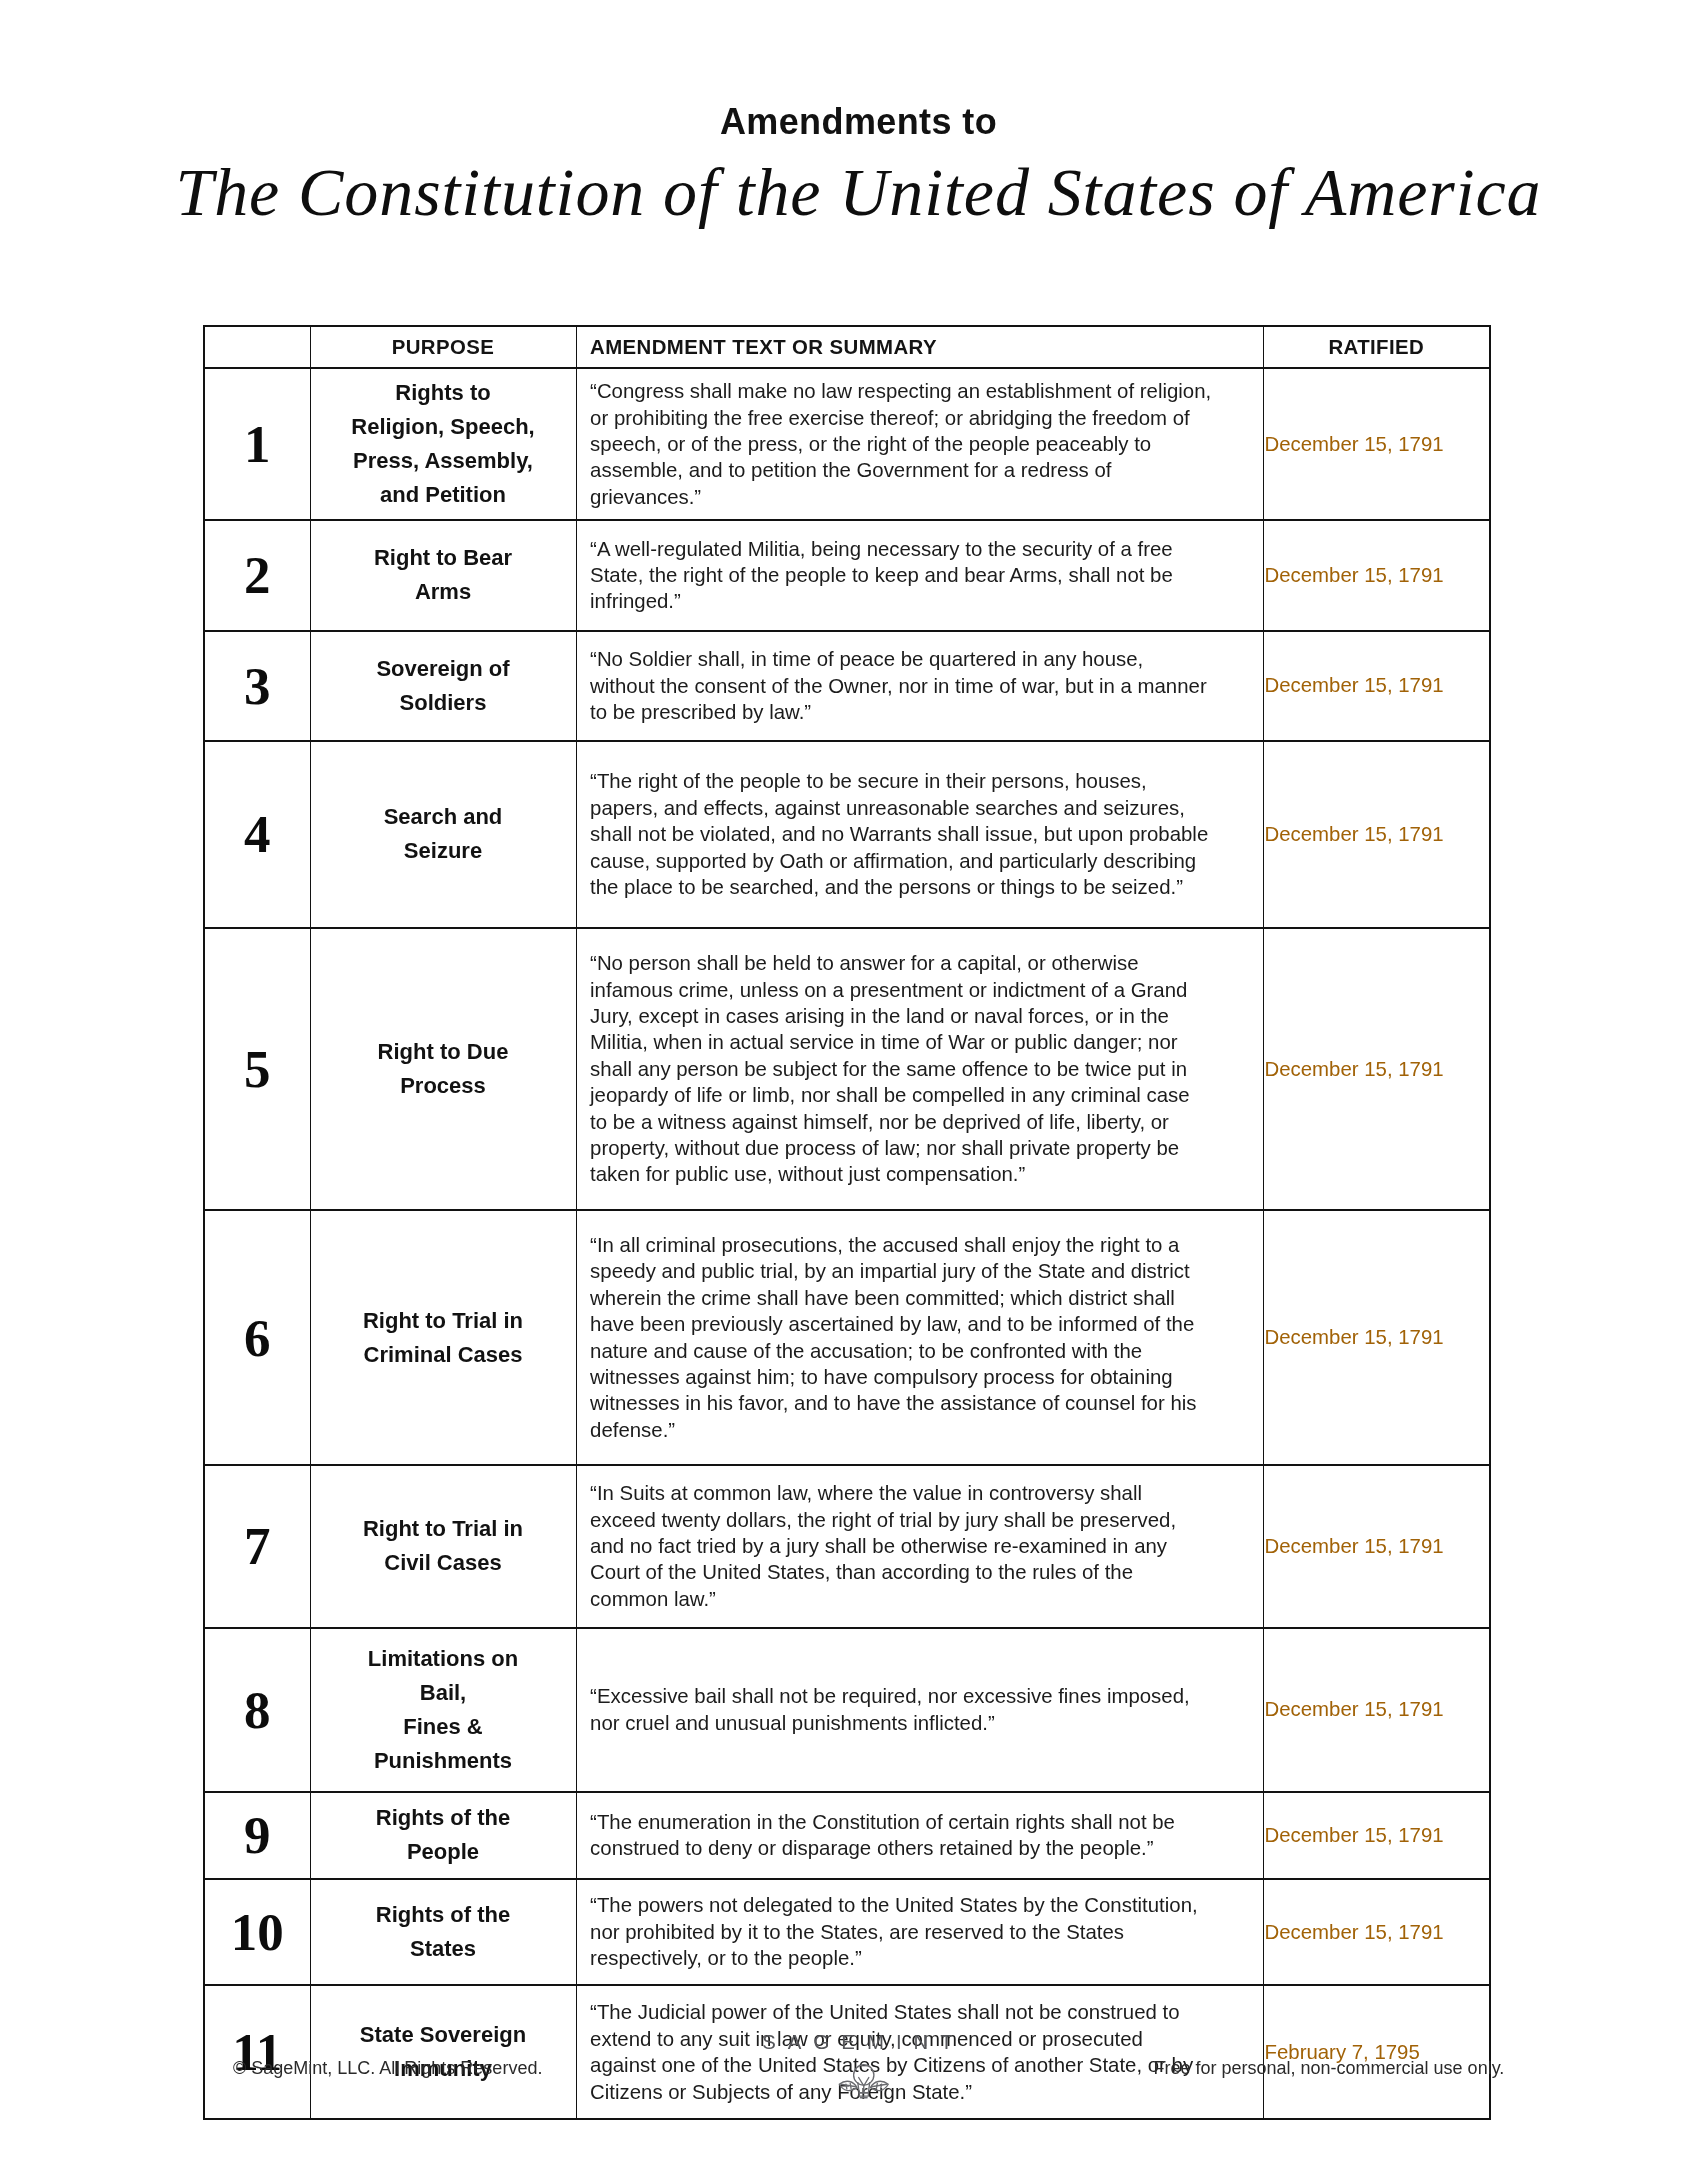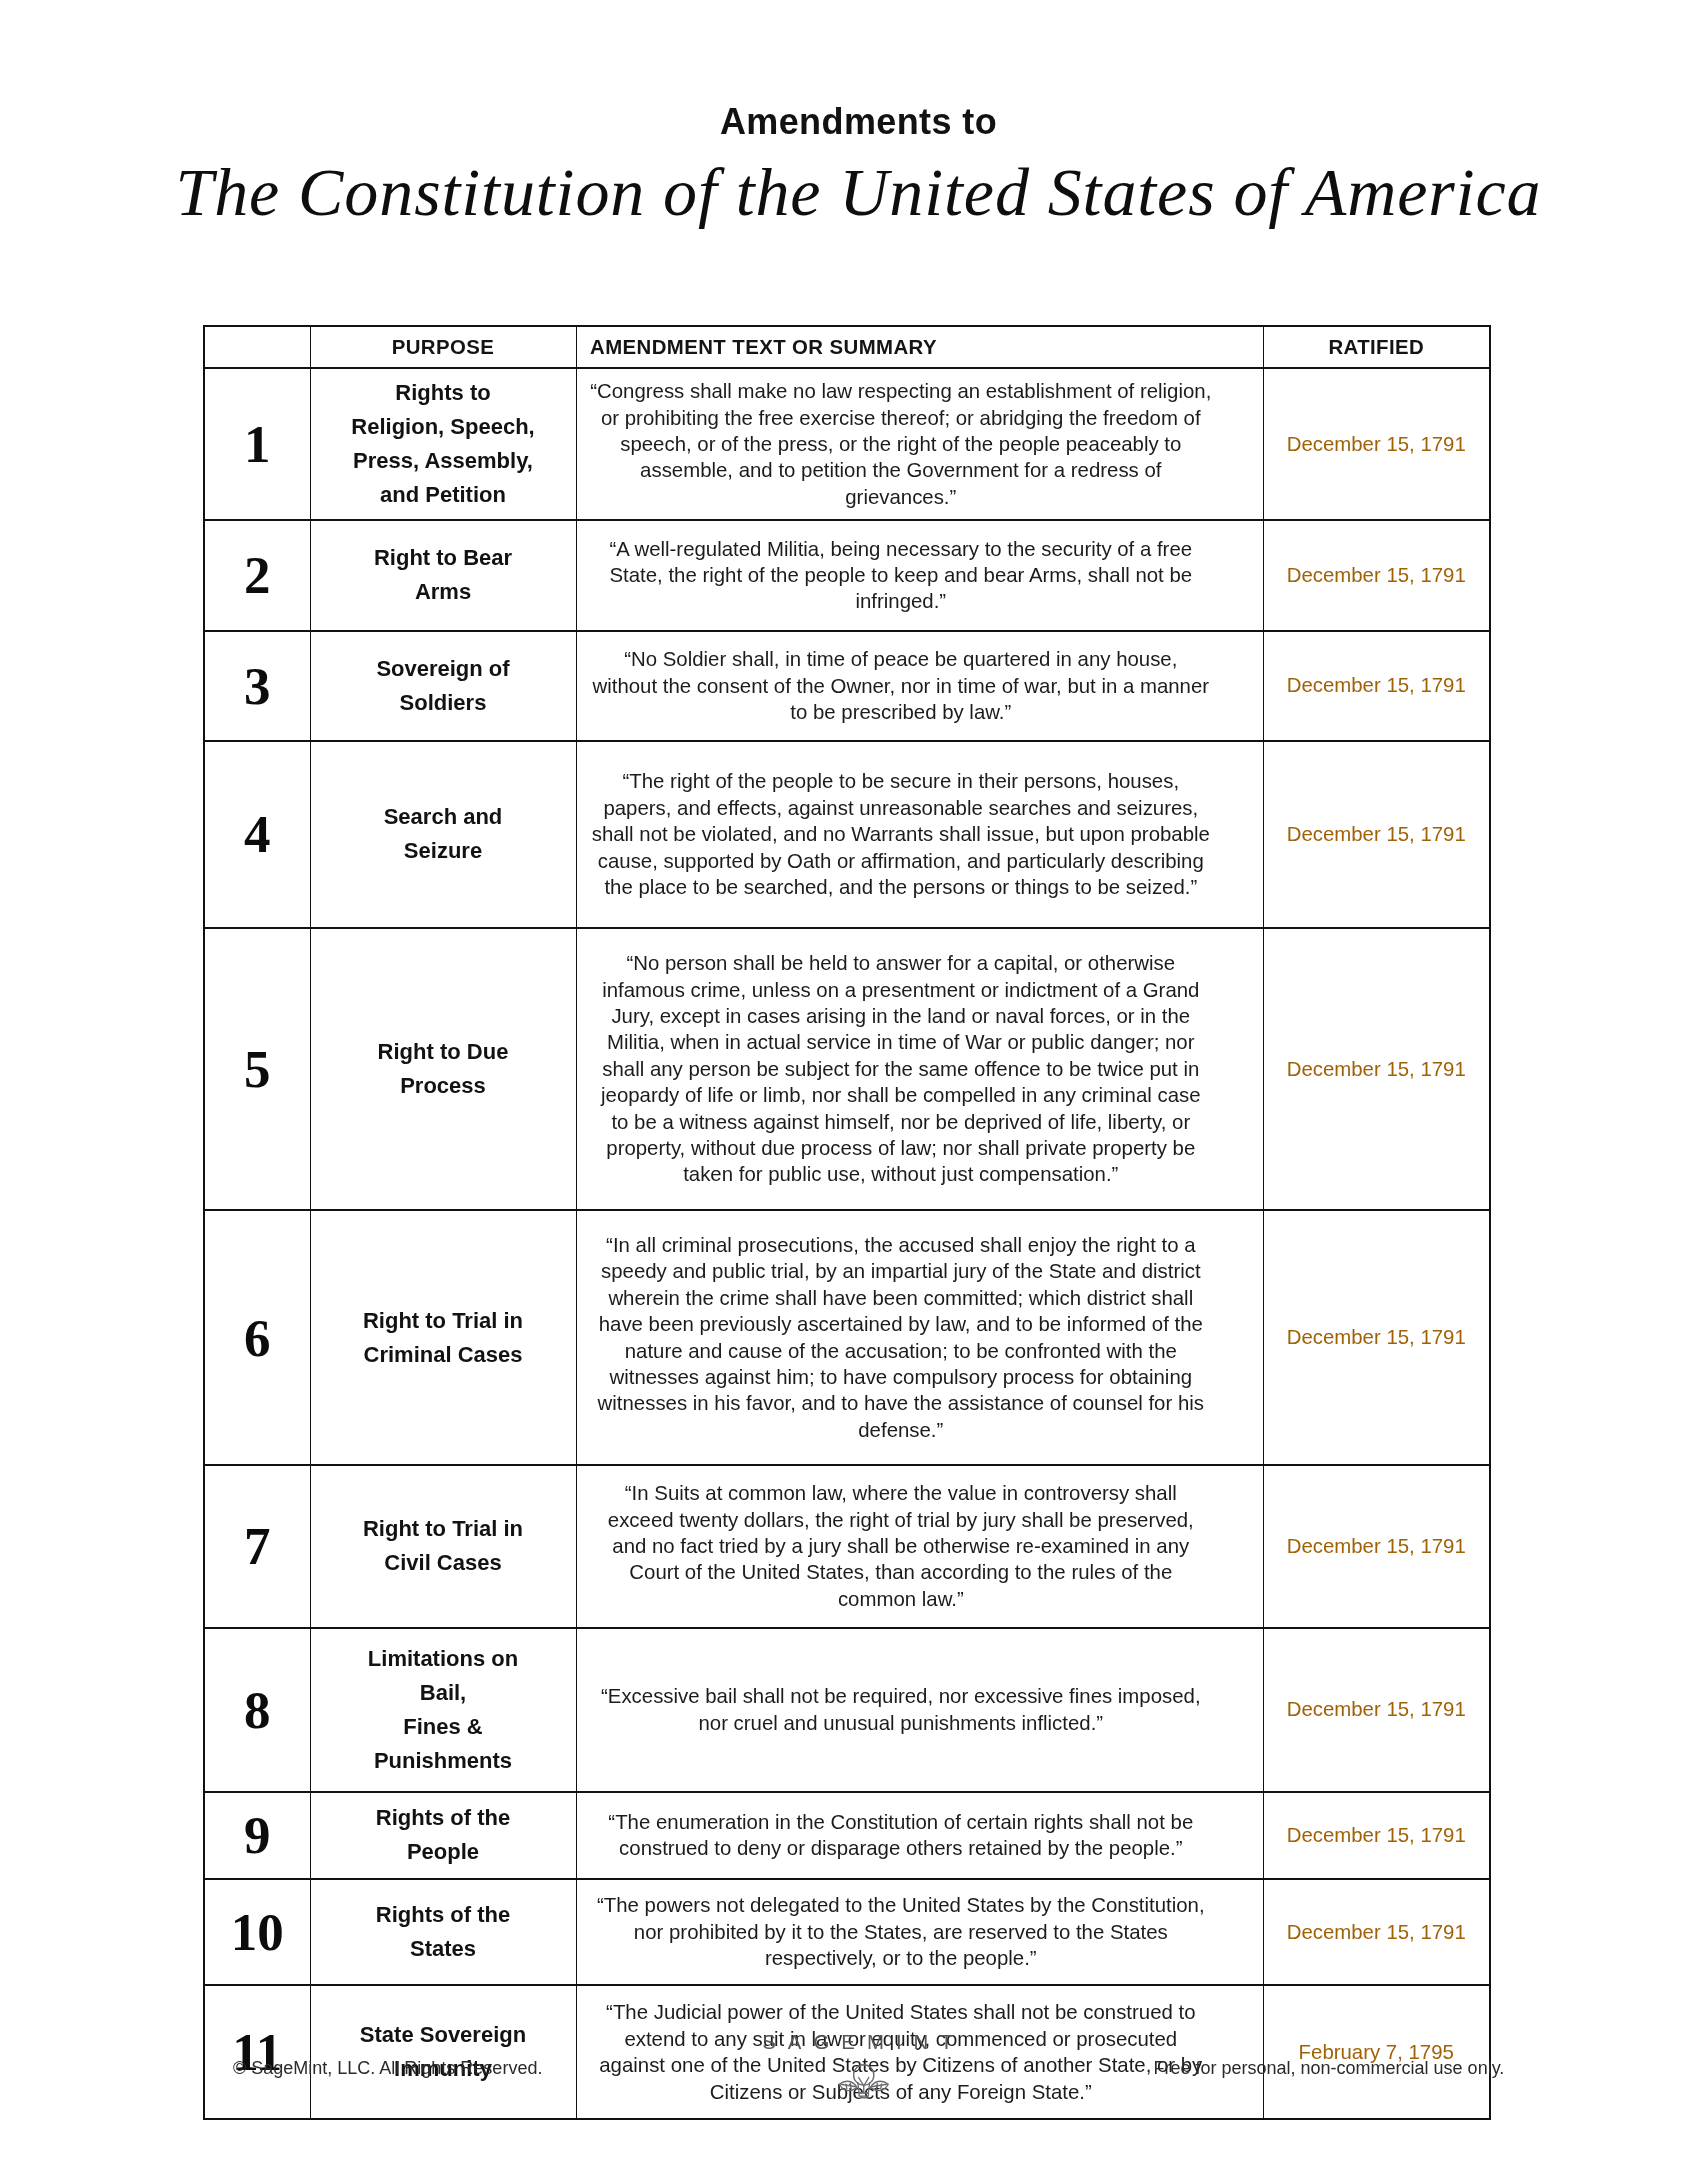--- a/index.html
+++ b/index.html
@@ -25,21 +25,21 @@
   table.amendments{
     position:absolute;top:325px;left:203px;
     width:1285px;
     border-collapse:collapse;table-layout:fixed;
     border:2.6px solid #121212;
   }
   col.c-num{width:106px;}
   col.c-purpose{width:266px;}
   col.c-text{width:687px;}
   col.c-ratified{width:227px;}
-  th,td{border:1.7px solid #121212;vertical-align:middle;text-align:center;}
+  th,td{border:1.7px solid #121212;vertical-align:middle;}
   thead th{
     border-bottom-width:2.6px;
     height:37px;
     font-size:20.4px;font-weight:700;letter-spacing:0.4px;
     text-align:center;padding:1.7px 5.1px;
   }
   thead th.h-text{text-align:left;padding-left:13.6px;}
   tbody td{border-top-width:2.6px;border-bottom-width:2.6px;}
   td.num{
     font-family:"Liberation Serif","DejaVu Serif",serif;

